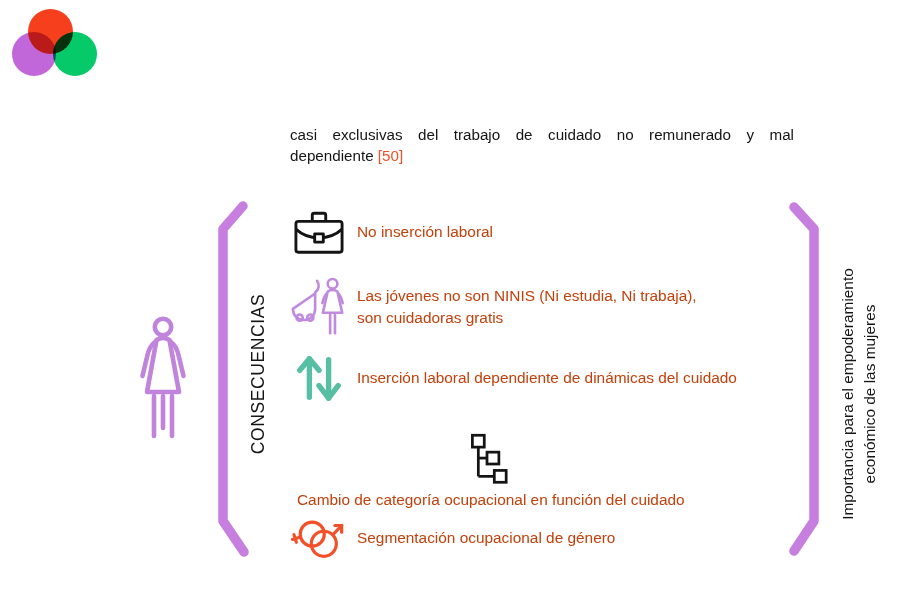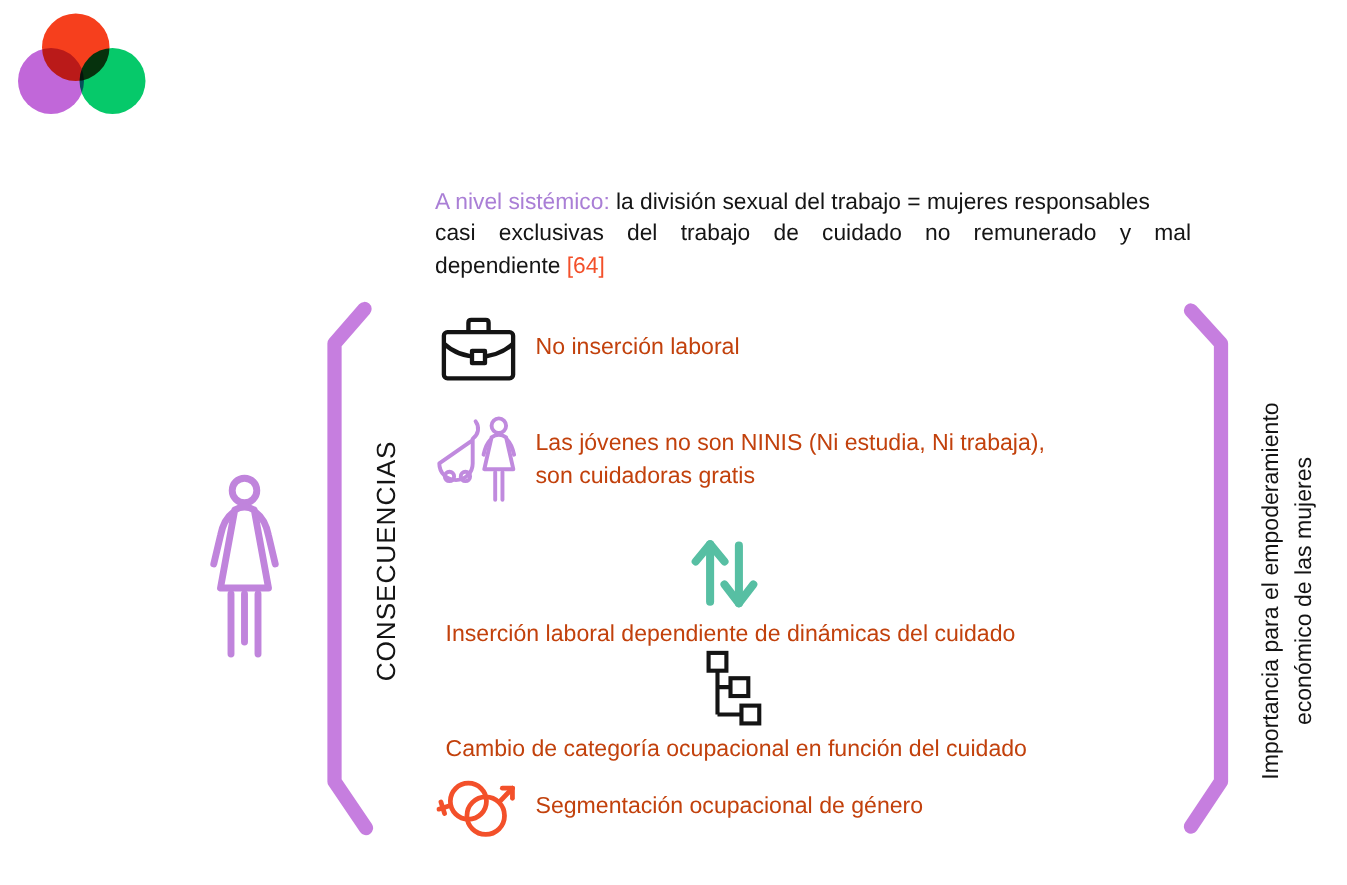--- a/index.html
+++ b/index.html
@@ -25,39 +25,38 @@
   .consecuencias{left:258px;top:374px;font-size:17.5px;letter-spacing:0.6px;color:#141414;}
   .right-label{left:859px;top:394px;text-align:center;font-size:15.4px;line-height:22px;color:#141414;}
   
   .brackets{position:absolute;left:0;top:0;}
   
   .item{position:absolute;left:289px;display:flex;align-items:center;}
   .item .icon-box{width:60px;display:flex;justify-content:center;align-items:center;flex:0 0 60px;}
   .item .label{margin-left:8px;font-size:15.4px;line-height:22px;color:#c2410c;white-space:pre-line;}
   .row1{top:206px;height:52px;}
   .row2{top:276px;height:62px;}
-  .row3{top:352px;height:52px;flex-direction:column;}
+  .row3{top:352px;height:52px;}
   .row4{top:429px;height:56px;flex-direction:column;}
   .row5{top:510px;height:56px;}
 </style>
 </head>
 <body>
 
 <div class="canvas">
 
   <div class="logo">
     <div class="circle c-red"></div>
     <div class="circle c-purple"></div>
     <div class="circle c-green"></div>
   </div>
 
   <div class="header">
-    <div><span class="hl">A nivel sistémico:</span><span> la división sexual del trabajo = mujeres responsables</span></div>
     <div class="line-just">casi exclusivas del trabajo de cuidado no remunerado y mal</div>
-    <div><span>dependiente </span><span class="cite">[64]</span></div>
+    <div><span>dependiente </span><span class="cite">[50]</span></div>
   </div>
 
   <svg class="woman-figure" width="58" height="126" viewBox="0 0 58 126" fill="none" stroke="#c084dc" stroke-width="4.6" stroke-linecap="round" stroke-linejoin="round">
     <circle cx="29" cy="11" r="8.2"></circle>
     <path d="M22.5,24 L13,76 L45,76 L35.5,24 Q29,20 22.5,24 Z"></path>
     <path d="M21,26 C15.5,30 14,36 13,41 L8.5,60"></path>
     <path d="M37,26 C42.5,30 44,36 45,41 L49.5,60"></path>
     <line x1="20" y1="80" x2="20" y2="120"></line>
     <line x1="29" y1="80" x2="29" y2="112"></line>
     <line x1="38" y1="80" x2="38" y2="120"></line>

